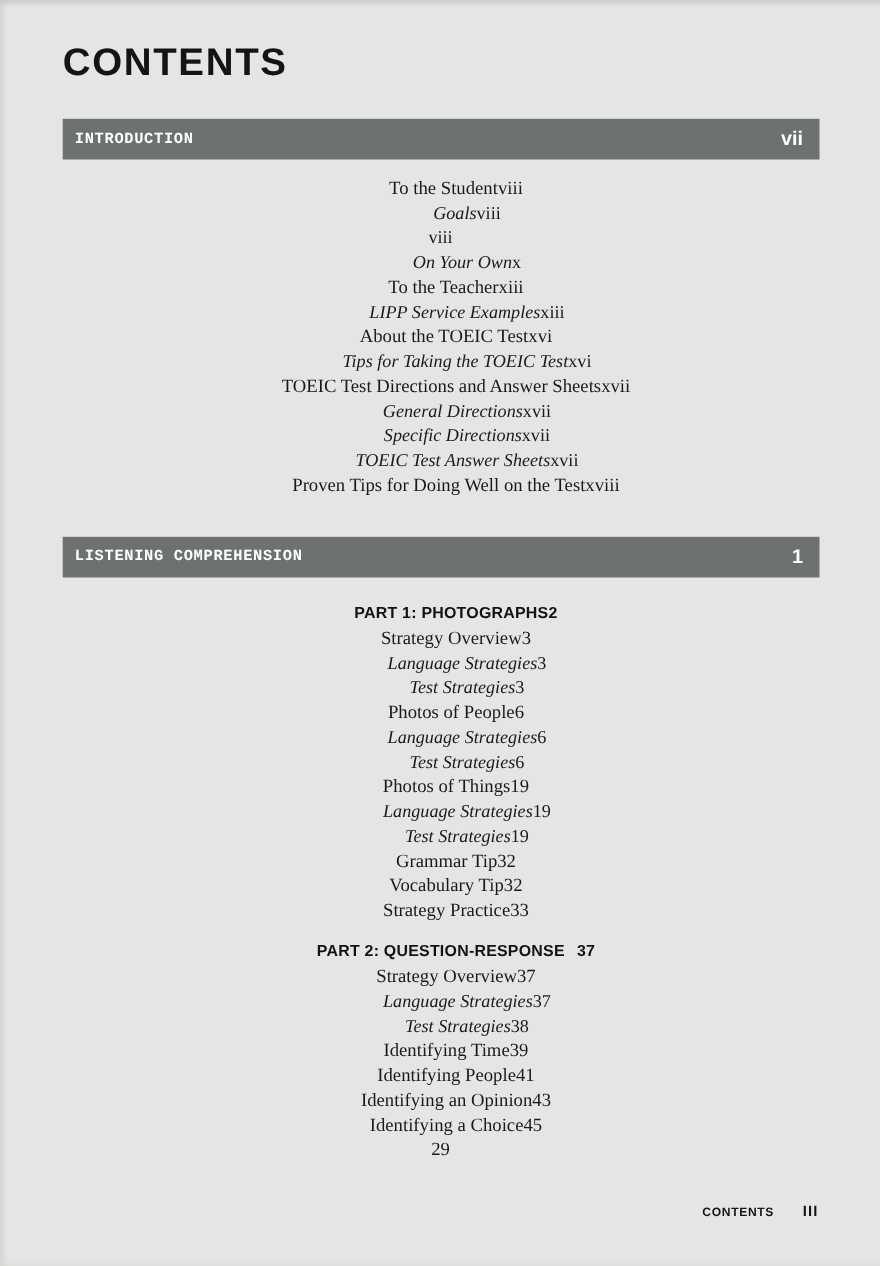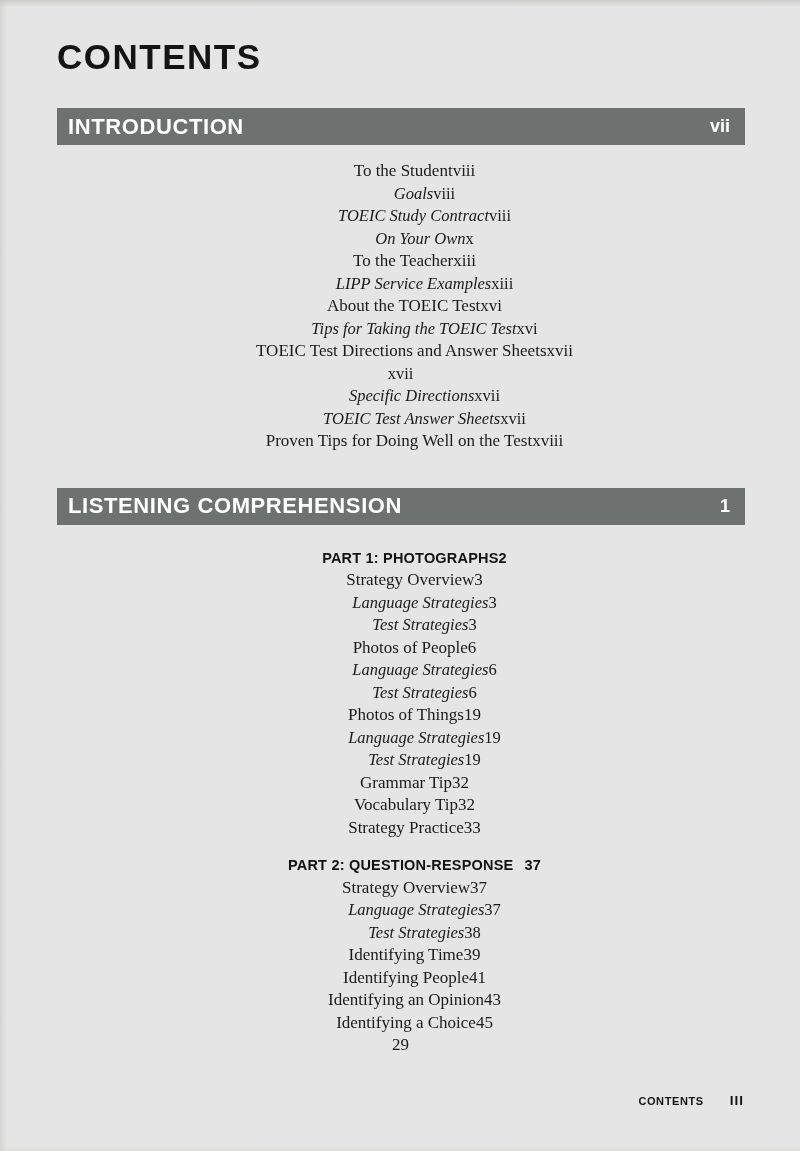--- a/index.html
+++ b/index.html
@@ -50,21 +50,21 @@
     display: flex;
     align-items: center;
     justify-content: space-between;
     height: 37px;
     background: var(--bar-bg, #6d7271);
     color: var(--bar-fg, #ffffff);
     font-family: "Liberation Sans", sans-serif;
     font-weight: 700;
     padding: 0 15px 0 11px;
   }
-  .bar-title { font-size: 22px; letter-spacing: 0.6px; }
+  .bar-title { font-size: 14px; letter-spacing: 0.6px; font-family: Liberation Mono, monospace; }
   .bar-page  { font-size: 18px; }
 
   .entries { margin-top: 15px; }
   .toc-section:nth-child(2) .entries { margin-top: 22px; }
 
   .entry {
     display: flex;
     justify-content: center;
     align-items: baseline;
     line-height: 22.5px;
@@ -122,21 +122,20 @@
         <div class="entries">
           <div class="entry level-1">
             <span class="entry-label">To the Student</span>
             <span class="entry-page">viii</span>
           </div>
           <div class="entry level-2">
             <span class="entry-label">Goals</span>
             <span class="entry-page">viii</span>
           </div>
           <div class="entry level-2">
-            <span class="entry-label">TOEIC Study Contract</span>
             <span class="entry-page">viii</span>
           </div>
           <div class="entry level-2">
             <span class="entry-label">On Your Own</span>
             <span class="entry-page">x</span>
           </div>
           <div class="entry level-1">
             <span class="entry-label">To the Teacher</span>
             <span class="entry-page">xiii</span>
           </div>
@@ -150,20 +149,21 @@
           </div>
           <div class="entry level-2">
             <span class="entry-label">Tips for Taking the TOEIC Test</span>
             <span class="entry-page">xvi</span>
           </div>
           <div class="entry level-1">
             <span class="entry-label">TOEIC Test Directions and Answer Sheets</span>
             <span class="entry-page">xvii</span>
           </div>
           <div class="entry level-2">
+            <span class="entry-label">General Directions</span>
             <span class="entry-page">xvii</span>
           </div>
           <div class="entry level-2">
             <span class="entry-label">Specific Directions</span>
             <span class="entry-page">xvii</span>
           </div>
           <div class="entry level-2">
             <span class="entry-label">TOEIC Test Answer Sheets</span>
             <span class="entry-page">xvii</span>
           </div>

